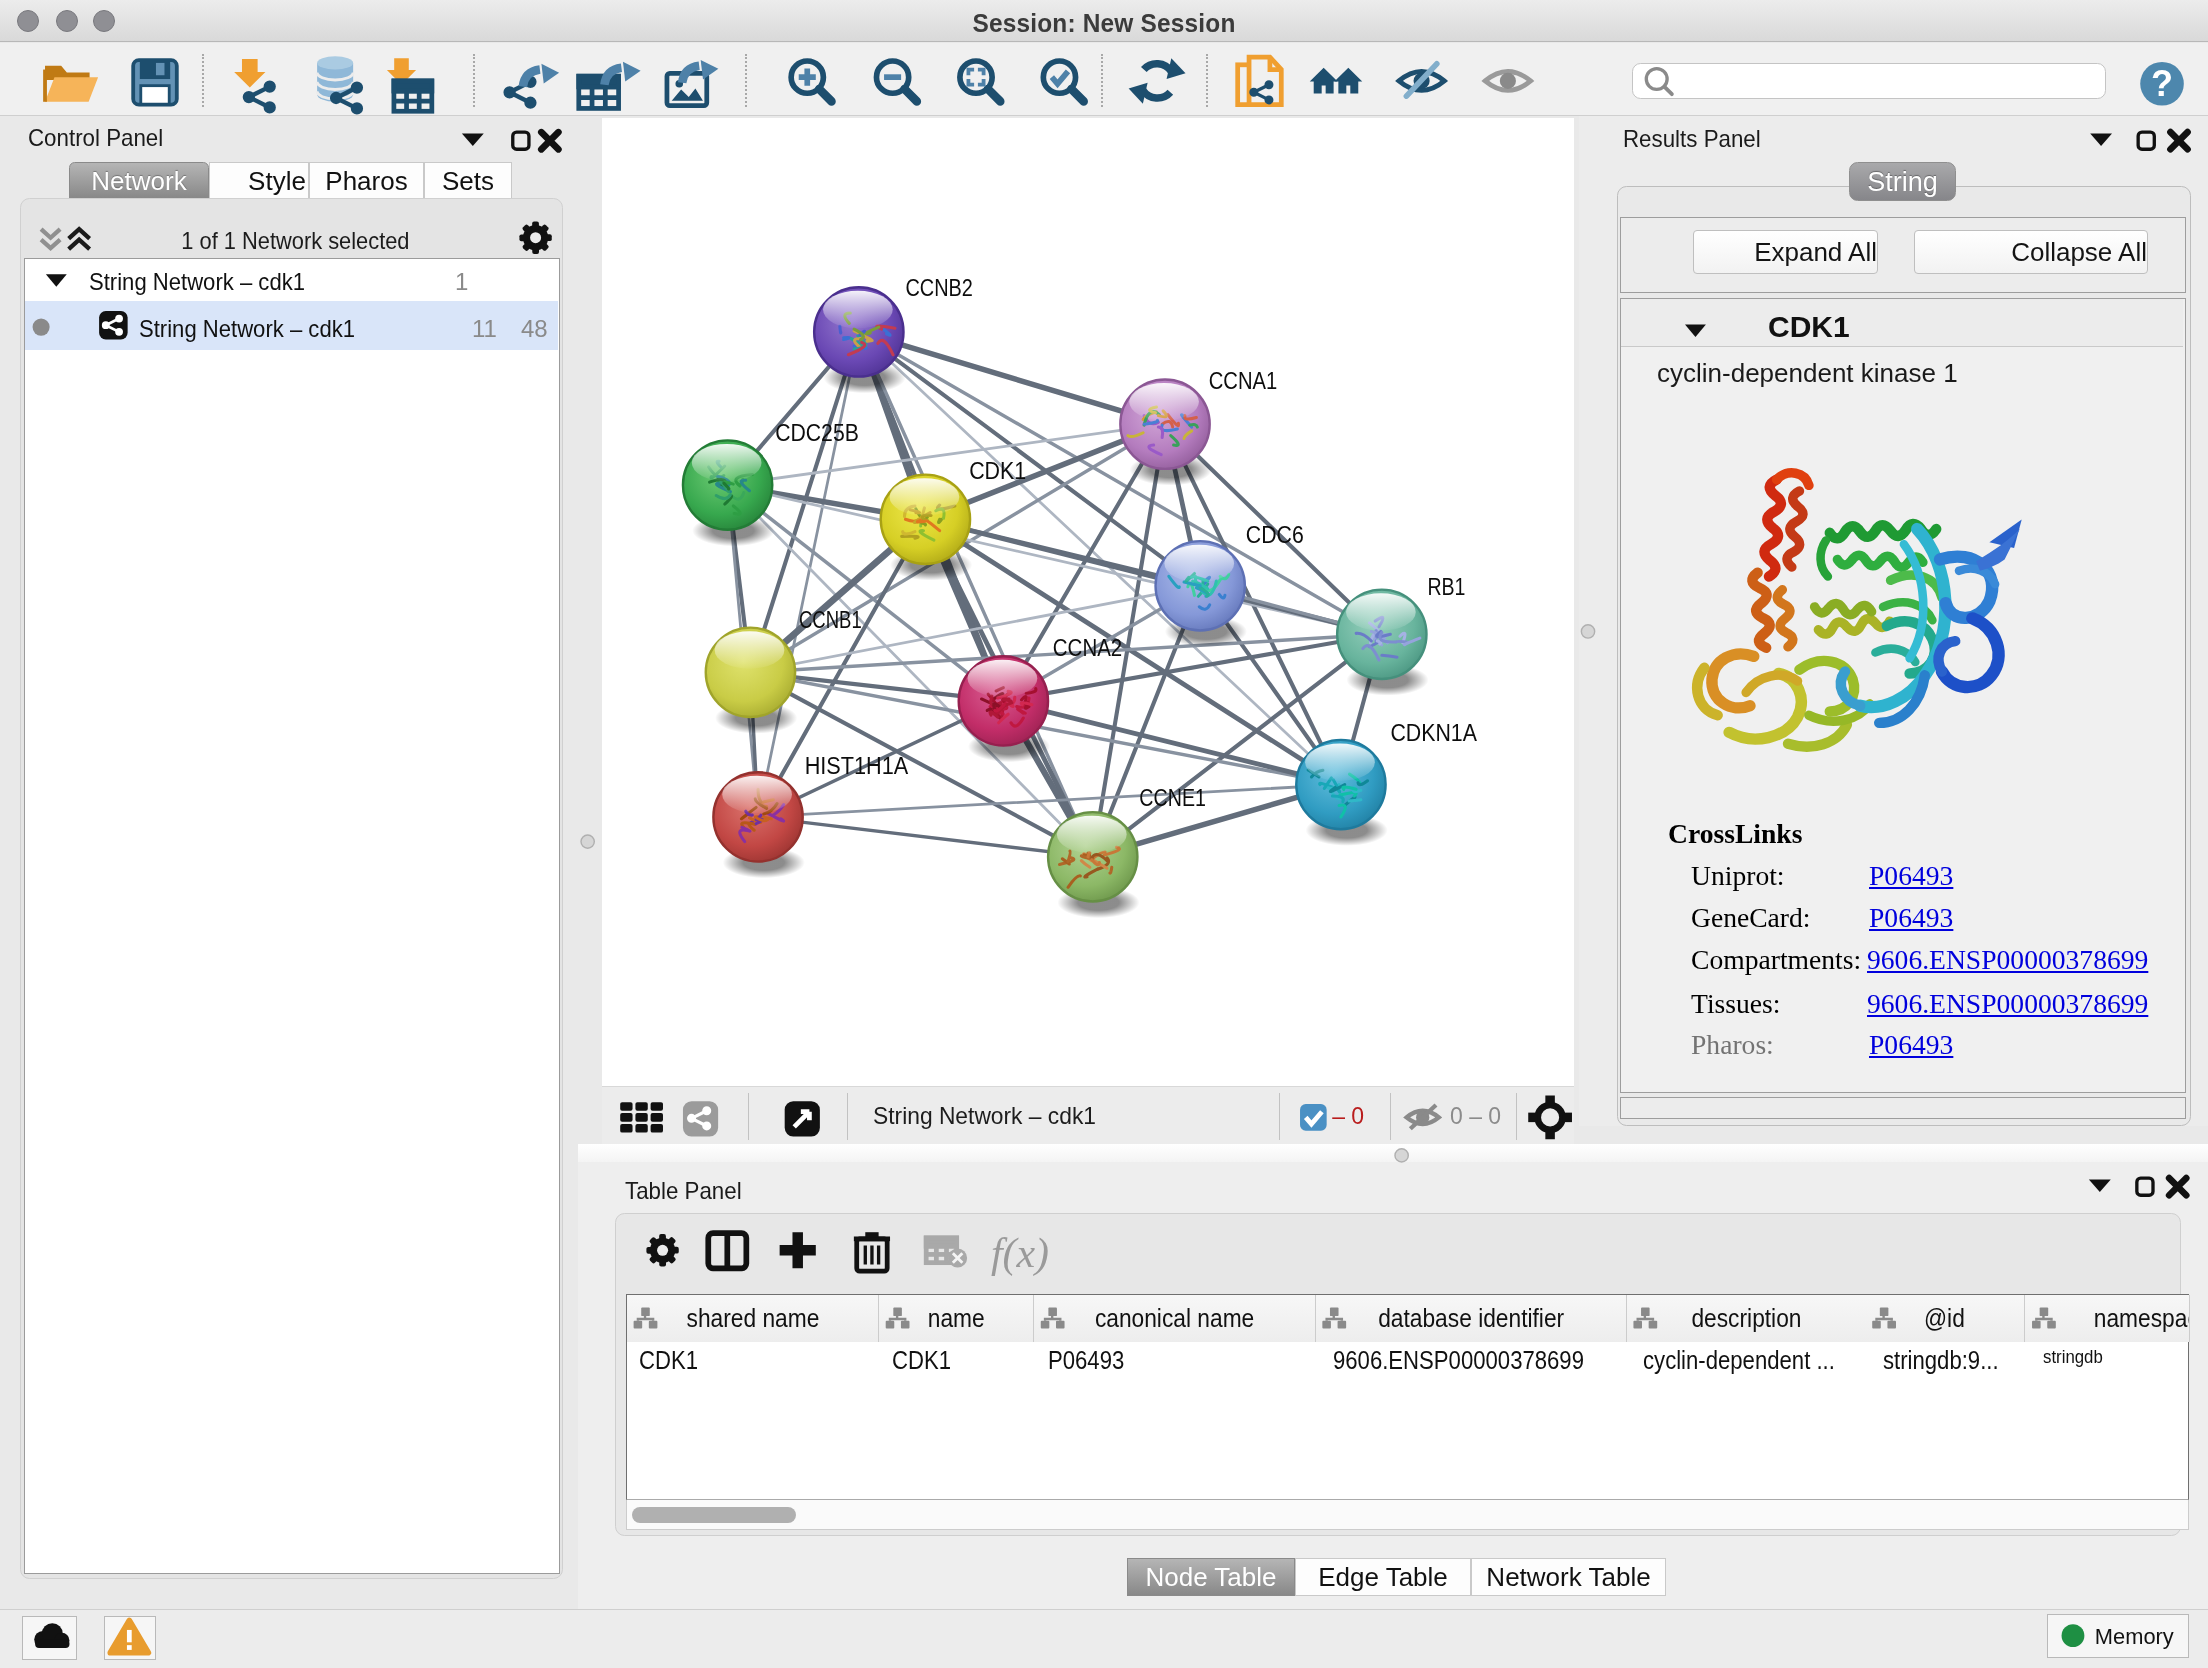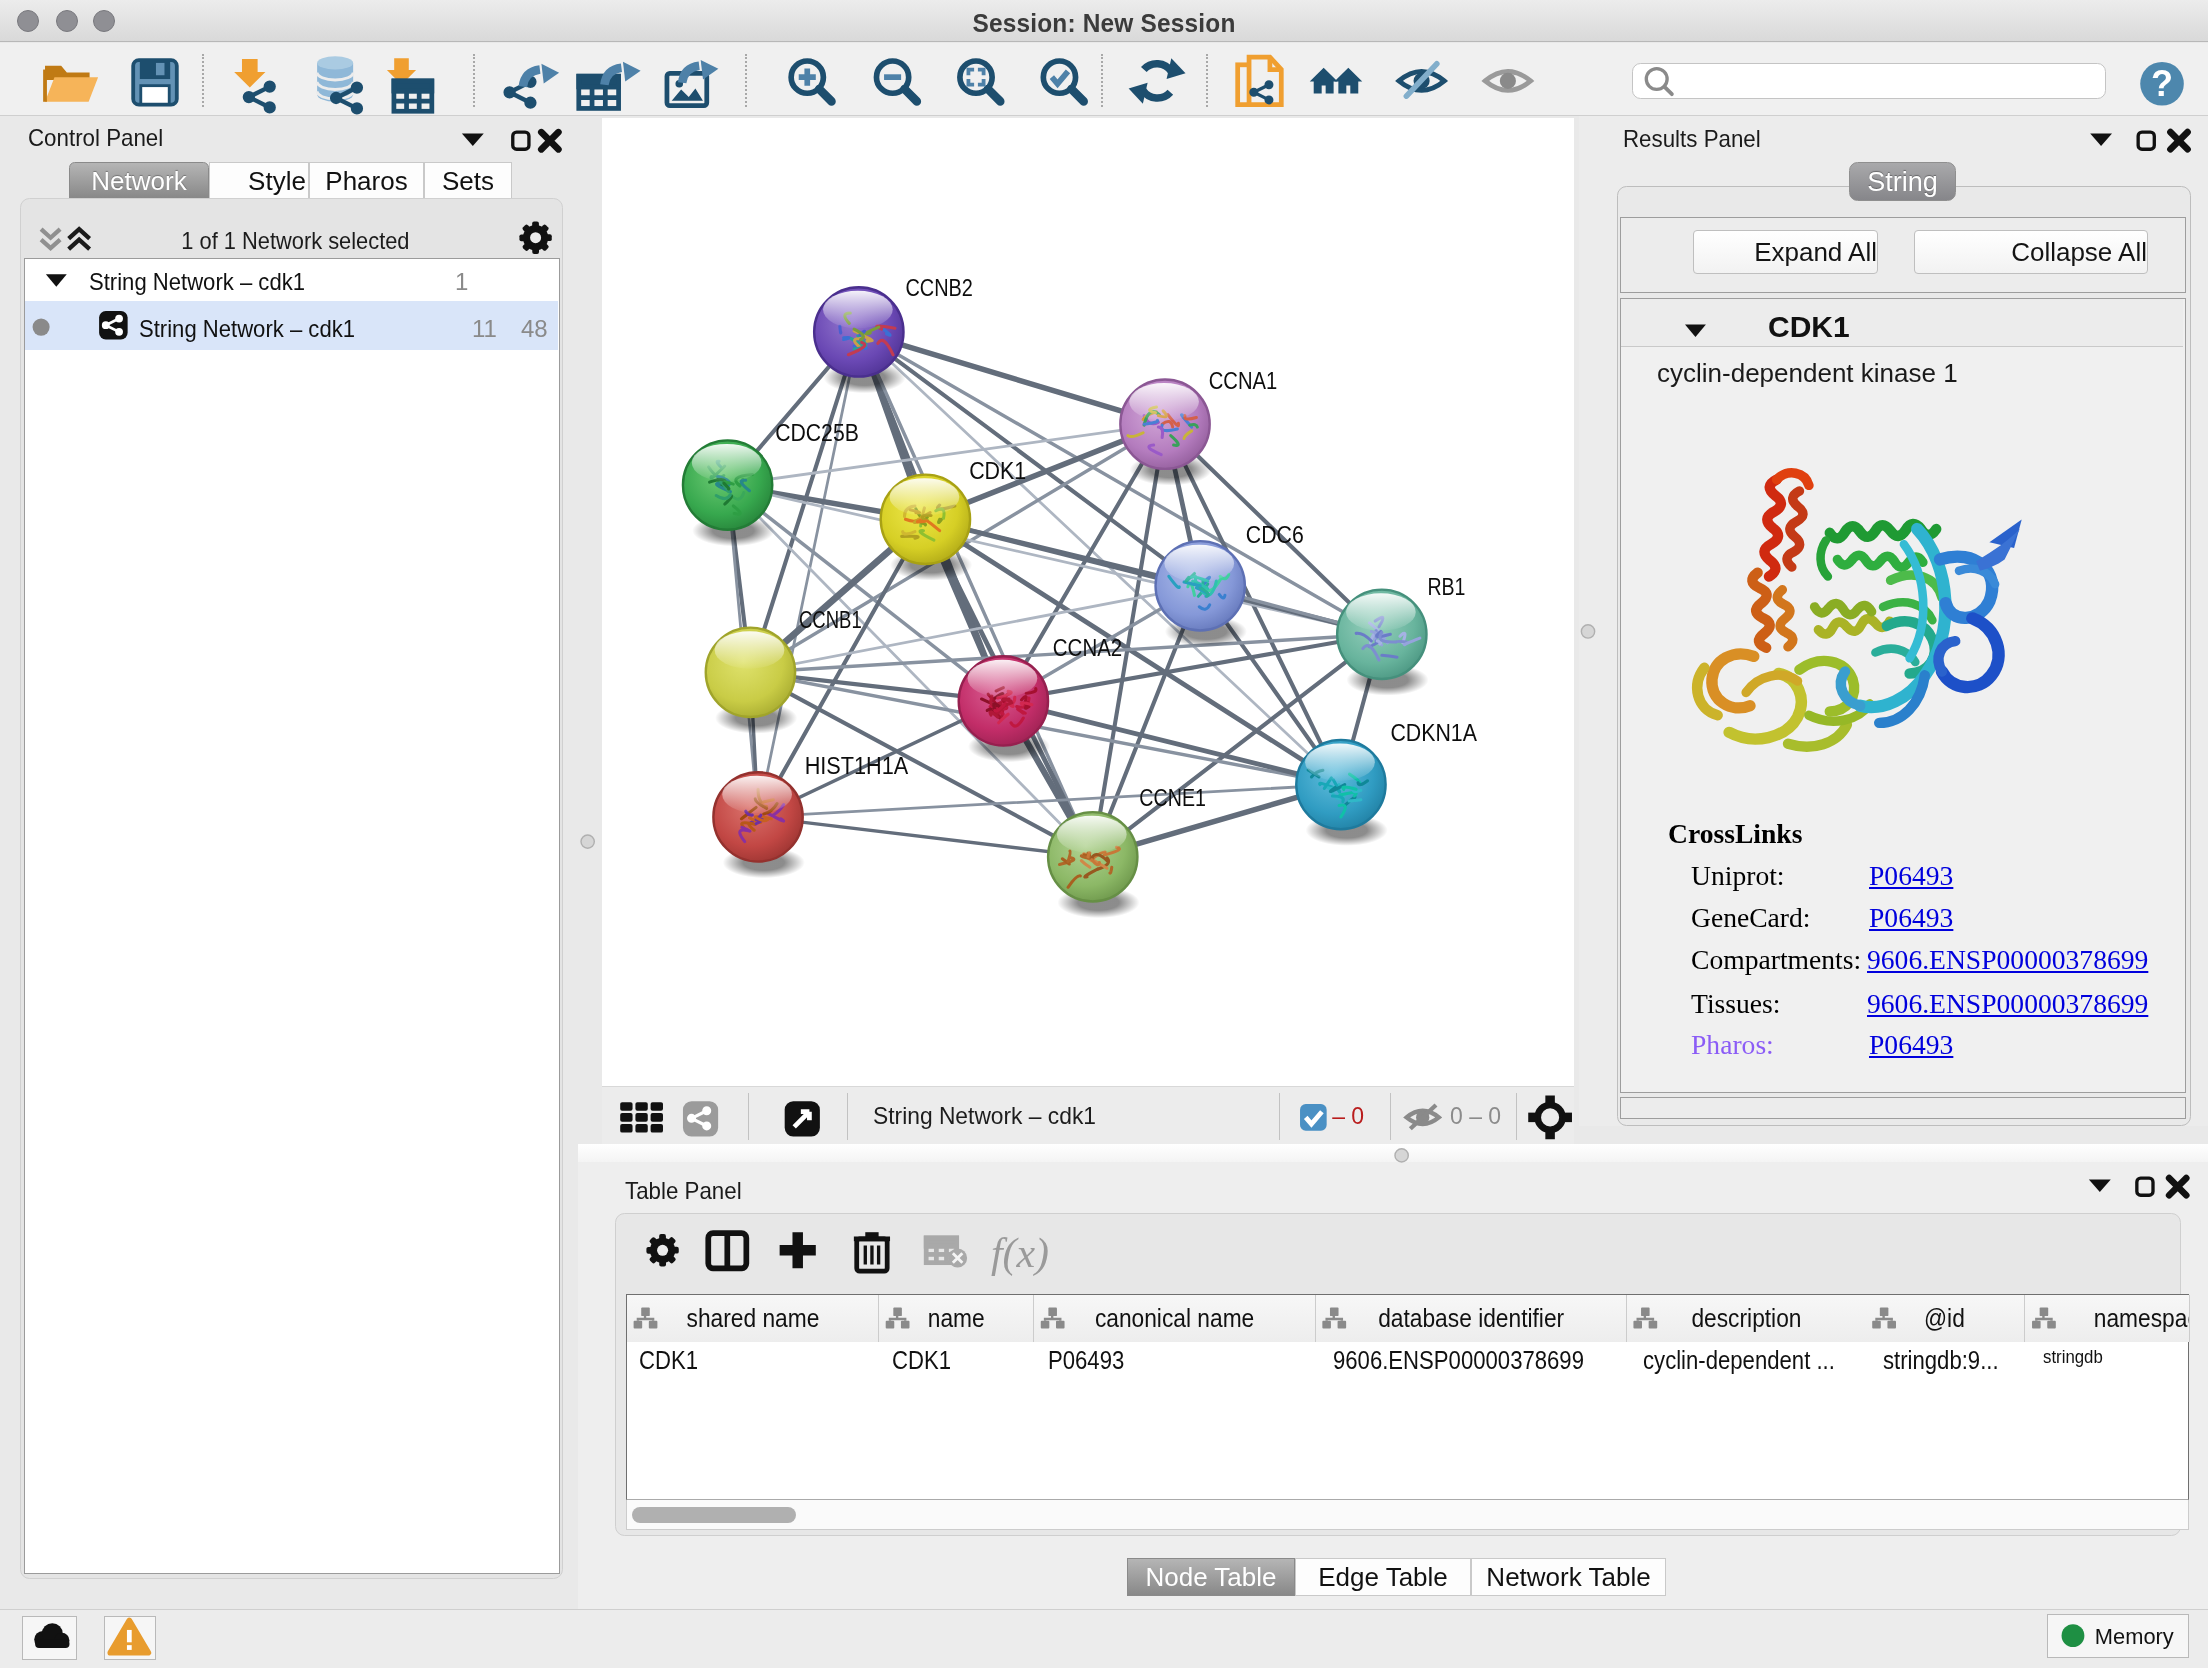--- a/index.html
+++ b/index.html
@@ -714,21 +714,21 @@
   <div class="abs" style="left:36px;top:59px;font-size:26px;color:#1a1a1a;">cyclin-dependent kinase 1</div>
   <div class="abs serif" style="left:47px;top:519px;font-size:27.6px;font-weight:bold;color:#000;">CrossLinks</div>
   <div class="abs serif" style="left:70px;top:561px;font-size:27.6px;color:#000;">Uniprot:</div>
   <div class="abs serif link" style="left:248px;top:561px;font-size:27.6px;">P06493</div>
   <div class="abs serif" style="left:70px;top:603px;font-size:27.6px;color:#000;">GeneCard:</div>
   <div class="abs serif link" style="left:248px;top:603px;font-size:27.6px;">P06493</div>
   <div class="abs serif" style="left:70px;top:645px;font-size:27.6px;color:#000;">Compartments:</div>
   <div class="abs serif link" style="left:246px;top:645px;font-size:27.6px;">9606.ENSP00000378699</div>
   <div class="abs serif" style="left:70px;top:689px;font-size:27.6px;color:#000;">Tissues:</div>
   <div class="abs serif link" style="left:246px;top:689px;font-size:27.6px;">9606.ENSP00000378699</div>
-  <div class="abs serif" style="left:70px;top:730px;font-size:27.6px;color:#8b5cf6;">Pharos:</div>
+  <div class="abs serif" style="left:70px;top:730px;font-size:27.6px;color:#737373;">Pharos:</div>
   <div class="abs serif link" style="left:248px;top:730px;font-size:27.6px;">P06493</div>
 </div>
 <div class="abs" style="left:1620px;top:1097px;width:566px;height:22px;background:#ececec;border:1.9px solid #9d9d9d;"></div>
 <svg id="protein" class="abs" style="left:1655px;top:430px;" width="399" height="371" viewBox="0 0 420 390">
 <g fill="none" stroke-linecap="round">
 <path d="M128 52 Q 114 59 127 69 Q 139 78 125 86 Q 112 93 124 103 Q 136 112 122 120 Q 109 127 121 137 Q 133 146 120 154 " stroke="#d02a10" stroke-width="11"></path>
 <path d="M152 64 Q 139 71 150 80 Q 162 89 149 96 Q 136 103 147 112 Q 158 121 146 128 Q 133 134 144 144 " stroke="#c43a16" stroke-width="10"></path>
 <path d="M128 52 C 140 40 158 44 162 58" stroke="#e0400f" stroke-width="10"></path>
 <path d="M108 150 Q 96 159 110 166 Q 124 172 112 182 Q 100 191 114 198 Q 127 204 115 214 Q 103 223 117 229 " stroke="#cd5f16" stroke-width="11"></path>
 <path d="M134 168 Q 123 177 135 183 Q 148 189 137 198 Q 126 207 138 213 Q 151 219 140 228 " stroke="#d2761c" stroke-width="10"></path>

